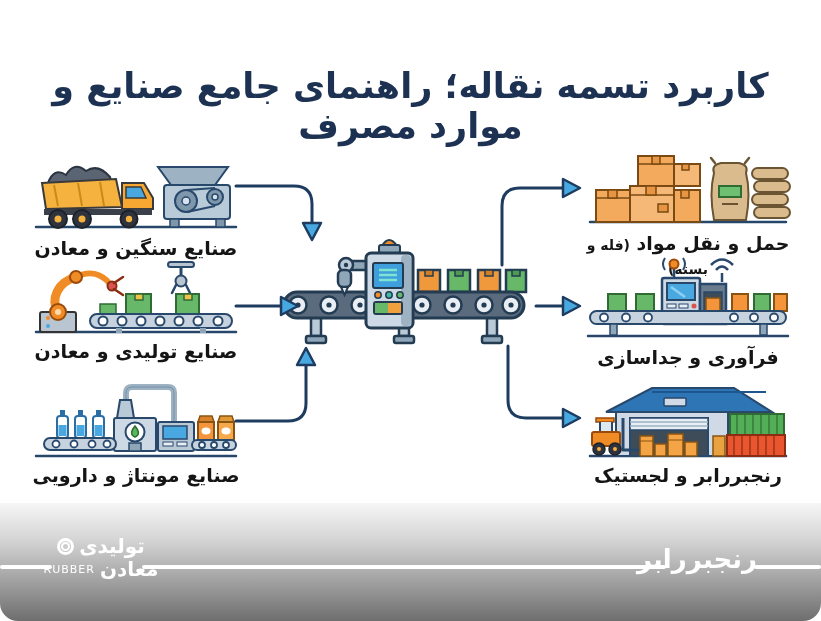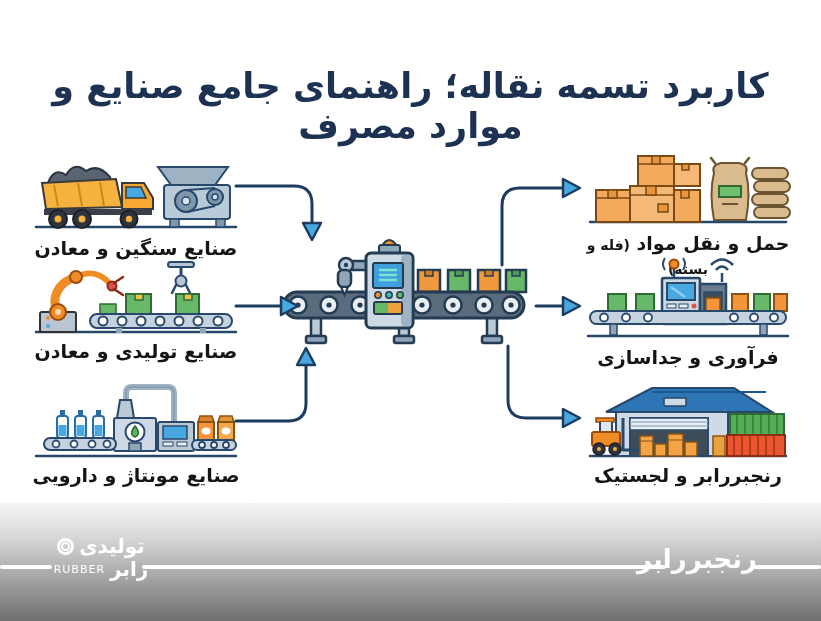--- a/index.html
+++ b/index.html
@@ -1,18 +1,19 @@
 <!DOCTYPE html>
 <html lang="fa"><head>
 <meta charset="utf-8">
 <style>
   html,body{margin:0;padding:0;background:#fff;}
   .canvas{
     position:relative;width:821px;height:621px;background:#ffffff;overflow:hidden;
     font-family:"DejaVu Sans", sans-serif;
+    border-radius:18px;
   }
   .title{
     position:absolute;top:66px;left:0;right:0;text-align:center;
     direction:rtl;font-size:35px;font-weight:bold;color:#1d3252;letter-spacing:-0.5px;
   }
   .item{position:absolute;width:212px;}
   .item .illus{display:block;width:212px;}
   .item .label{
     margin-top:2px;text-align:center;direction:rtl;
     font-size:19px;font-weight:bold;color:#151515;line-height:1.25;
@@ -434,19 +435,19 @@
     <div class="rule seg3"></div>
     <div class="logo">
       <div class="row">
         <span class="roll-icon">
             <i></i>
           </span>
         <span class="fa1">تولیدی</span>
       </div>
       <div class="row" style="margin-top:3px;">
         <span class="en">RUBBER</span>
-        <span class="fa2">رابر</span>
+        <span class="fa2">معادن</span>
       </div>
     </div>
     <div class="brand-right">رنجبررابر</div>
   </div>
 
 </div>
 
 </body></html>

